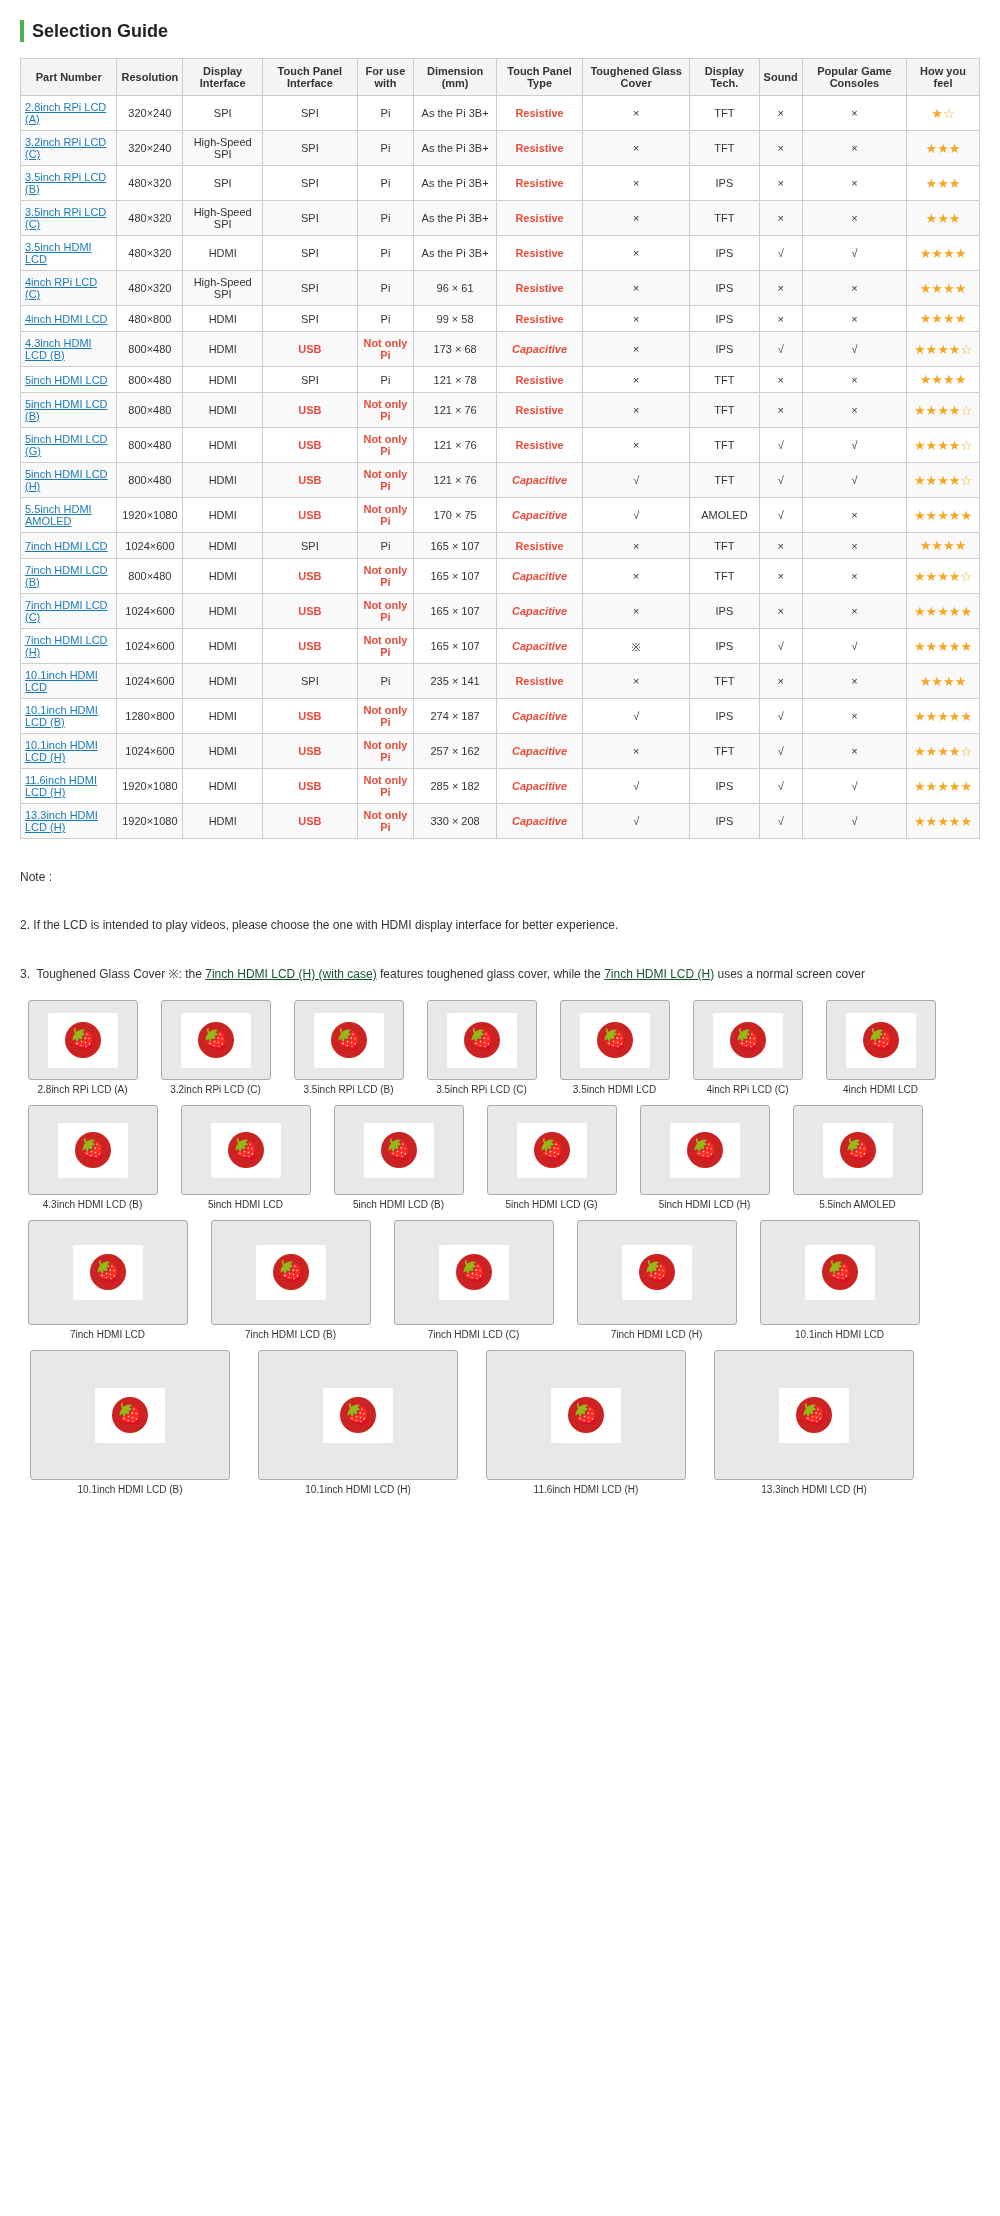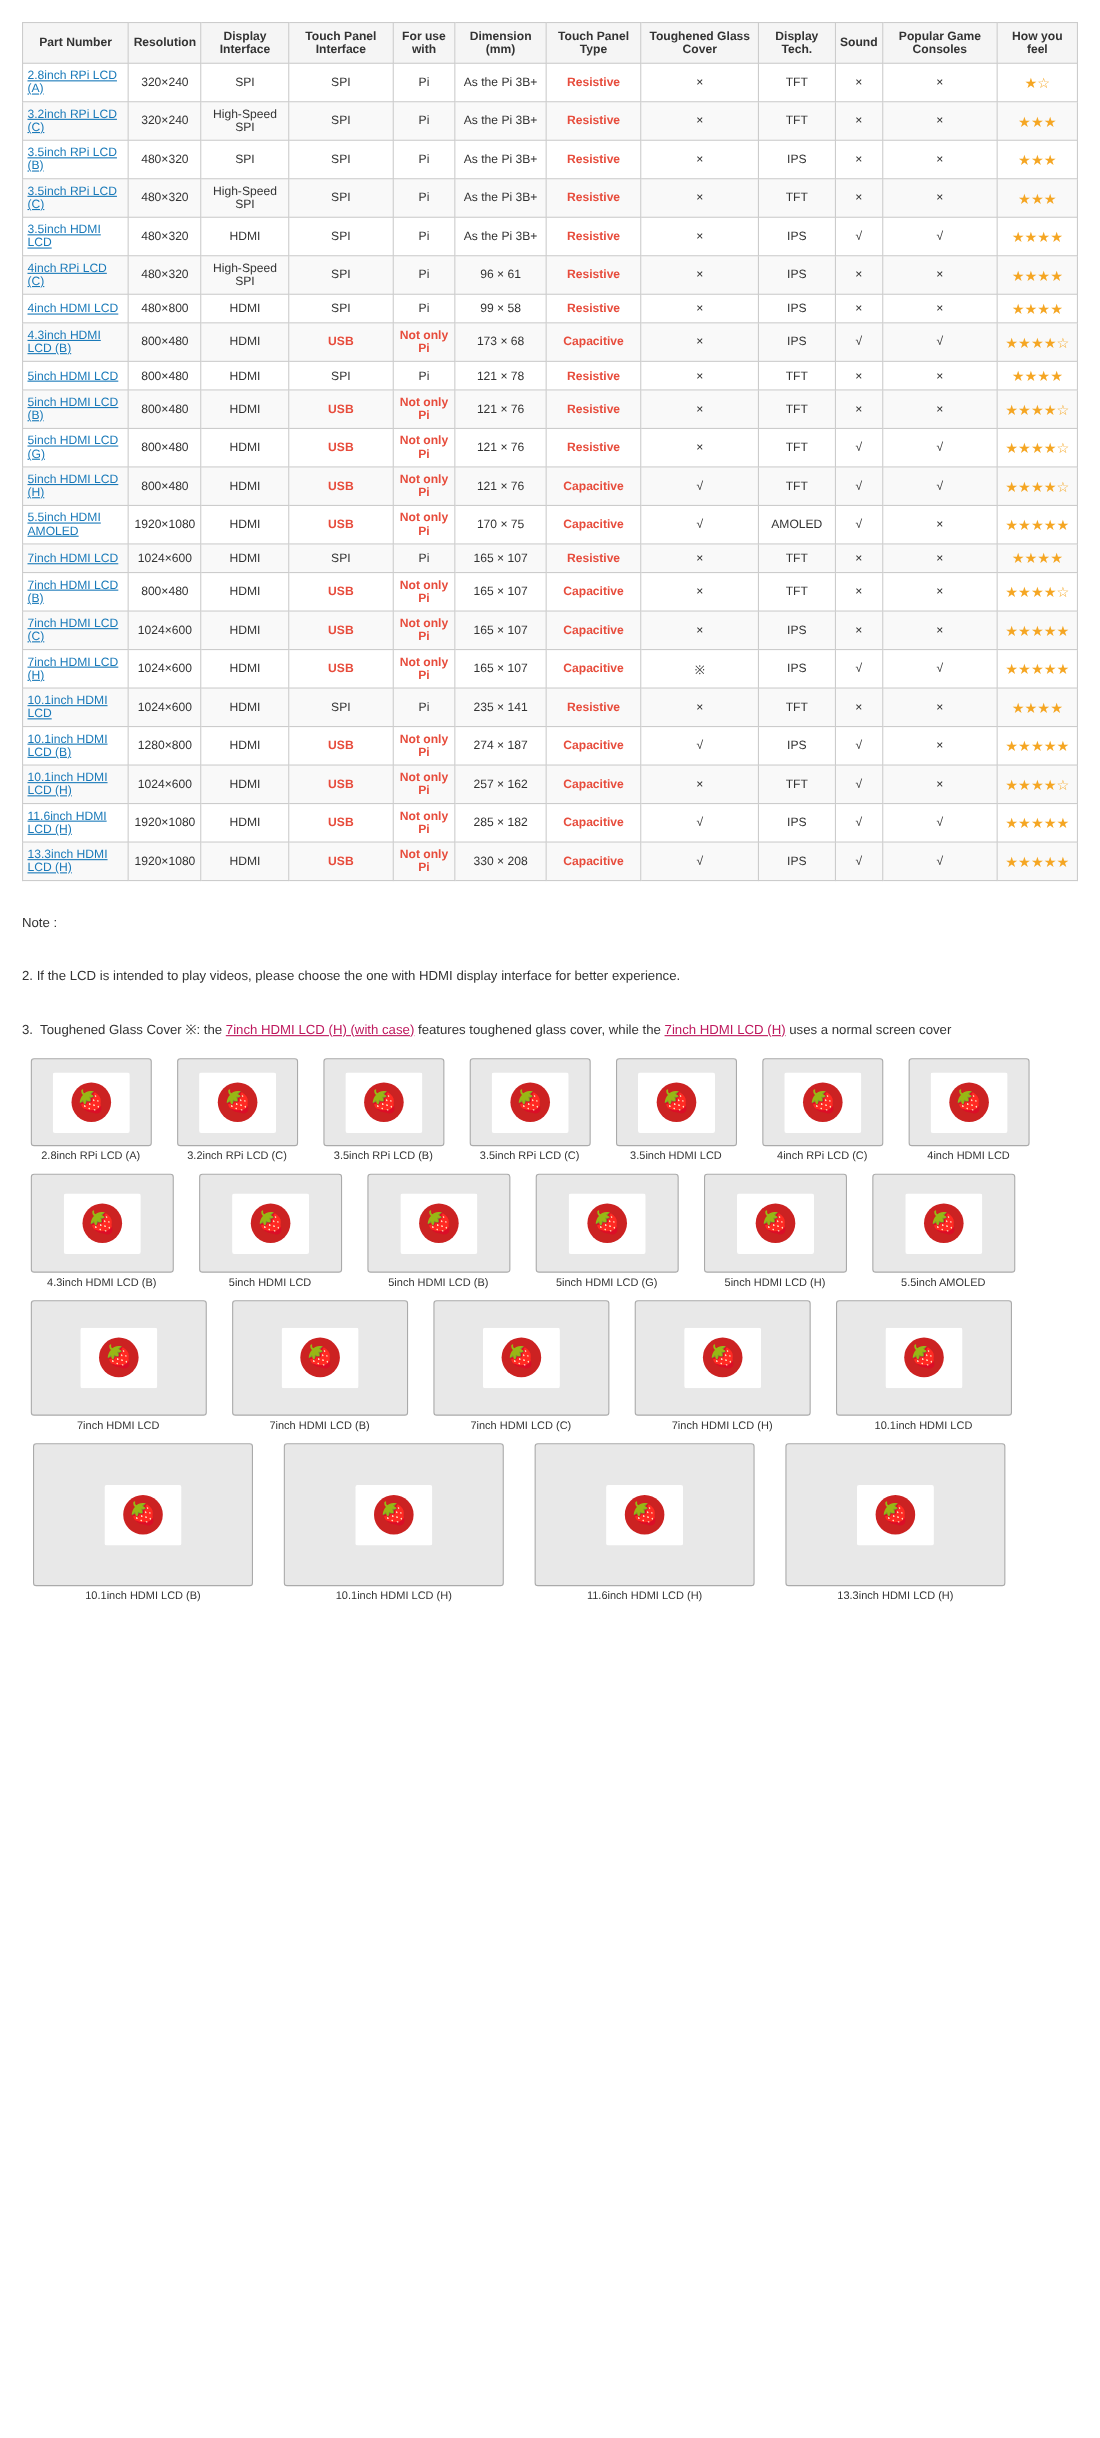--- a/index.html
+++ b/index.html
@@ -60,20 +60,21 @@
       color: #1a7ab9;
       text-decoration: underline;
     }
     .resistive {
       color: #e74c3c;
       font-weight: bold;
     }
     .capacitive {
       color: #e74c3c;
       font-weight: bold;
+      font-style: italic;
     }
     .not-only-pi {
       color: #e74c3c;
       font-weight: bold;
     }
     .usb-red {
       color: #e74c3c;
       font-weight: bold;
       margin-top: 36px;
     }
@@ -116,27 +117,31 @@
       position: relative;
       overflow: hidden;
     }
     .product-label {
       font-size: 10px;
       text-align: center;
       color: #333;
     }
     .row-odd { background: #fff; }
     .row-even { background: #f9f9f9; }
-    a { color: #be185d; }
+    a { color: #14532d; }
   </style>
 </head>
 <body>
 
 <div class="page">
 
+  <div class="section-title">
+    <div class="section-title-bar"></div>
+    <h2>Selection Guide</h2>
+  </div>
 
   <table>
     <thead>
       <tr>
         <th>Part Number</th>
         <th>Resolution</th>
         <th>Display Interface</th>
         <th>Touch Panel Interface</th>
         <th>For use with</th>
         <th>Dimension (mm)</th>

